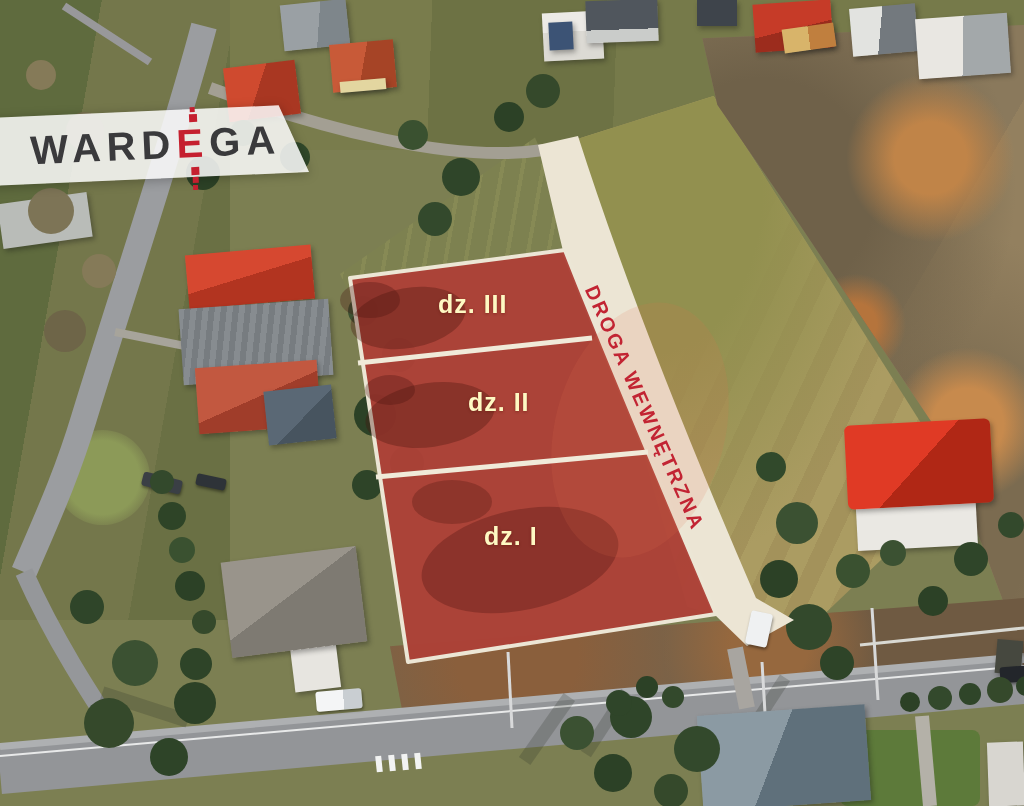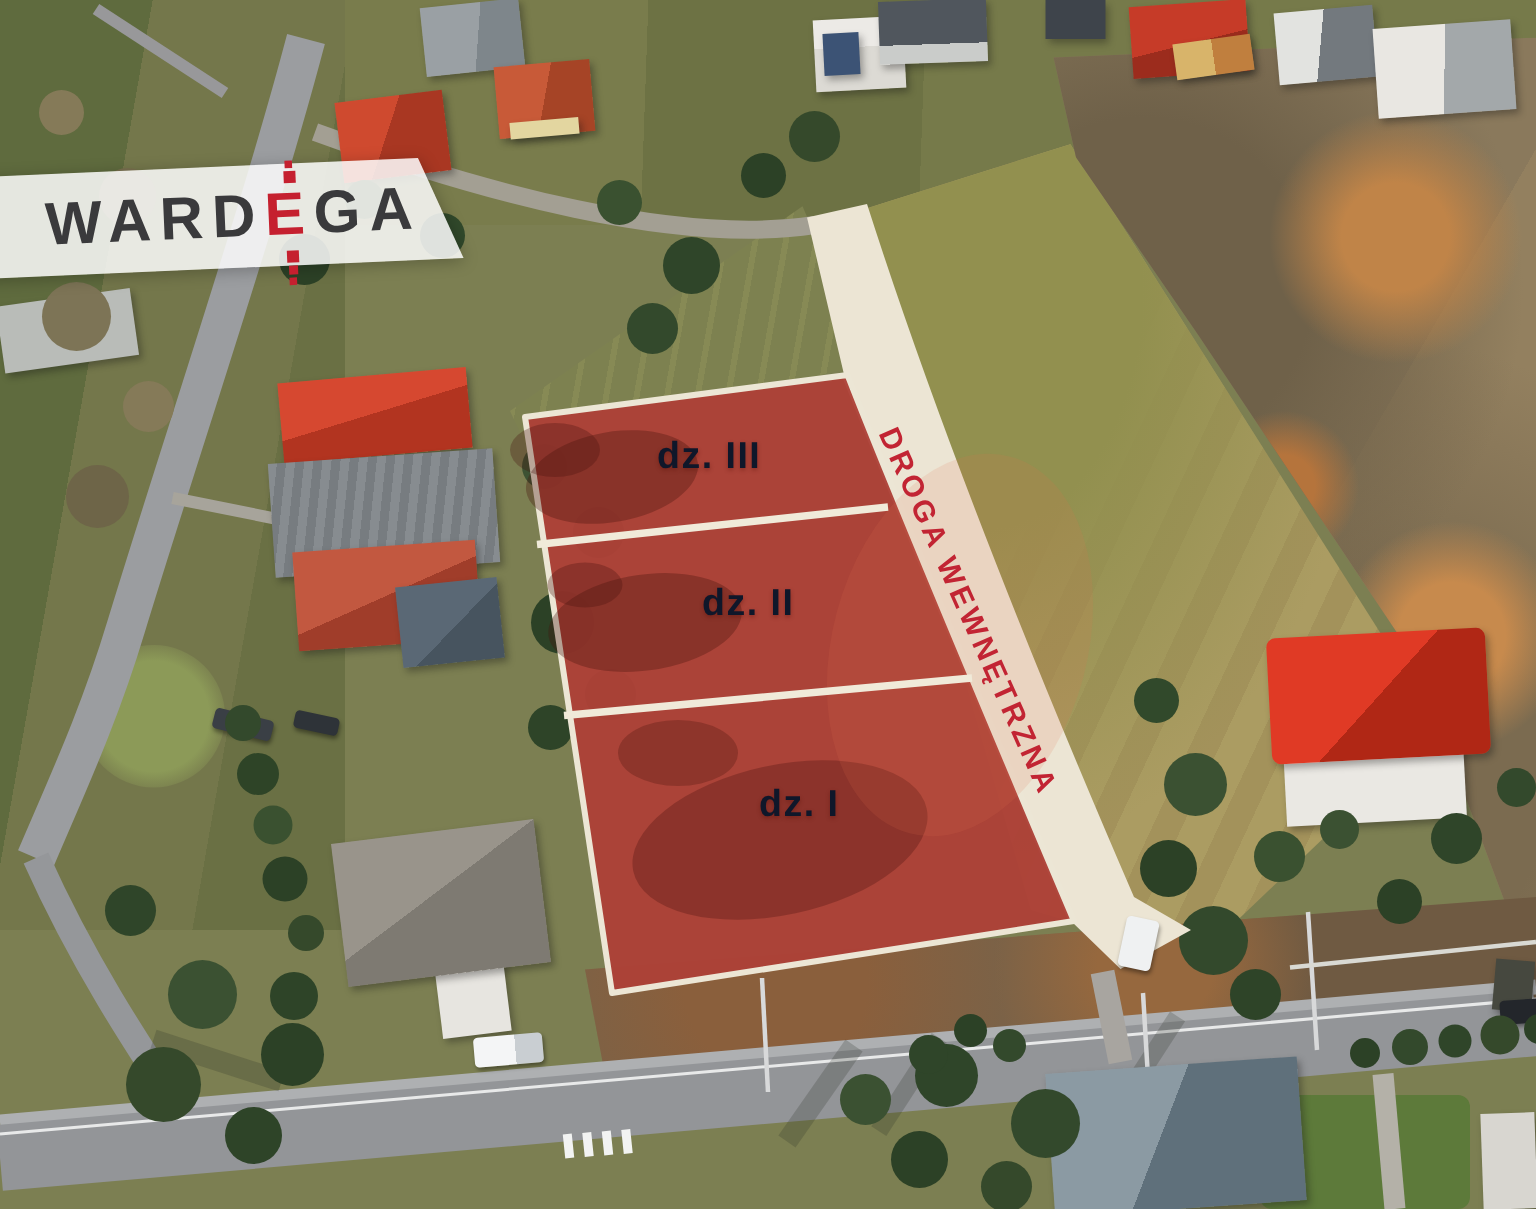--- a/index.html
+++ b/index.html
@@ -43,21 +43,21 @@
   
   .svg-layer{position:absolute;left:0;top:0;z-index:2;}
   #svg-plots{z-index:4;}
   
   .house,.car,.detail{position:absolute;z-index:3;box-shadow:2px 3px 5px rgba(20,20,20,.35);}
   .car{border-radius:3px;box-shadow:1px 2px 3px rgba(0,0,0,.4);}
   .car-high{z-index:5;}
   
   .tree{position:absolute;z-index:3;border-radius:50%;}
   
-  .plot-label{position:absolute;z-index:6;color:#0f172a;font-weight:bold;font-size:25px;
+  .plot-label{position:absolute;z-index:6;color:#fef9c3;font-weight:bold;font-size:25px;
     letter-spacing:1px;text-shadow:0 1px 3px rgba(90,20,10,.45);white-space:nowrap;}
   #droga-label{position:absolute;z-index:6;left:601px;top:282px;transform:rotate(66deg);
     transform-origin:left top;color:#c22433;font-weight:bold;font-size:20px;
     letter-spacing:2.5px;white-space:nowrap;}
   
   #logo-banner{position:absolute;z-index:7;left:-42px;top:112px;width:336px;height:68px;
     background:rgba(252,252,251,.86);transform:rotate(-2.5deg) skewX(22deg);
     box-shadow:0 2px 10px rgba(0,0,0,.25);}
   #logo-row{position:absolute;left:72px;top:12px;transform:skewX(-22deg);
     font-weight:bold;font-size:40px;letter-spacing:6px;color:#3a3a3c;white-space:nowrap;}
@@ -173,21 +173,21 @@
       <ellipse cx="520" cy="560" rx="100" ry="50" fill="rgba(70,18,12,0.3)" transform="rotate(-12 520 560)"></ellipse>
       <ellipse cx="452" cy="502" rx="40" ry="22" fill="rgba(70,18,12,0.28)"></ellipse>
       <ellipse cx="640" cy="430" rx="85" ry="130" fill="rgba(225,110,80,0.14)" transform="rotate(15 640 430)"></ellipse>
     </g>
     <line x1="358" y1="363" x2="592" y2="338" stroke="#f0ead9" stroke-width="5"></line>
     <line x1="376" y1="477" x2="648" y2="452" stroke="#f0ead9" stroke-width="5"></line>
   </svg>
 
   <div class="plot-label" style="left:438px;top:290px">dz. III</div>
   <div class="plot-label" style="left:468px;top:388px">dz. II</div>
-  <div class="plot-label" style="left:506px;top:522px">dz. I</div>
+  <div class="plot-label" style="left:484px;top:522px">dz. I</div>
 
   <div id="droga-label">DROGA WEWNĘTRZNA</div>
 
   <div id="logo-banner">
     <div id="logo-row">
       <span>WARD</span><span class="logo-e-wrap"><span class="e-dots e-top">
             <i></i>
             <i></i>
           </span><span>E</span><span class="e-dots e-bottom">
             <i></i>

